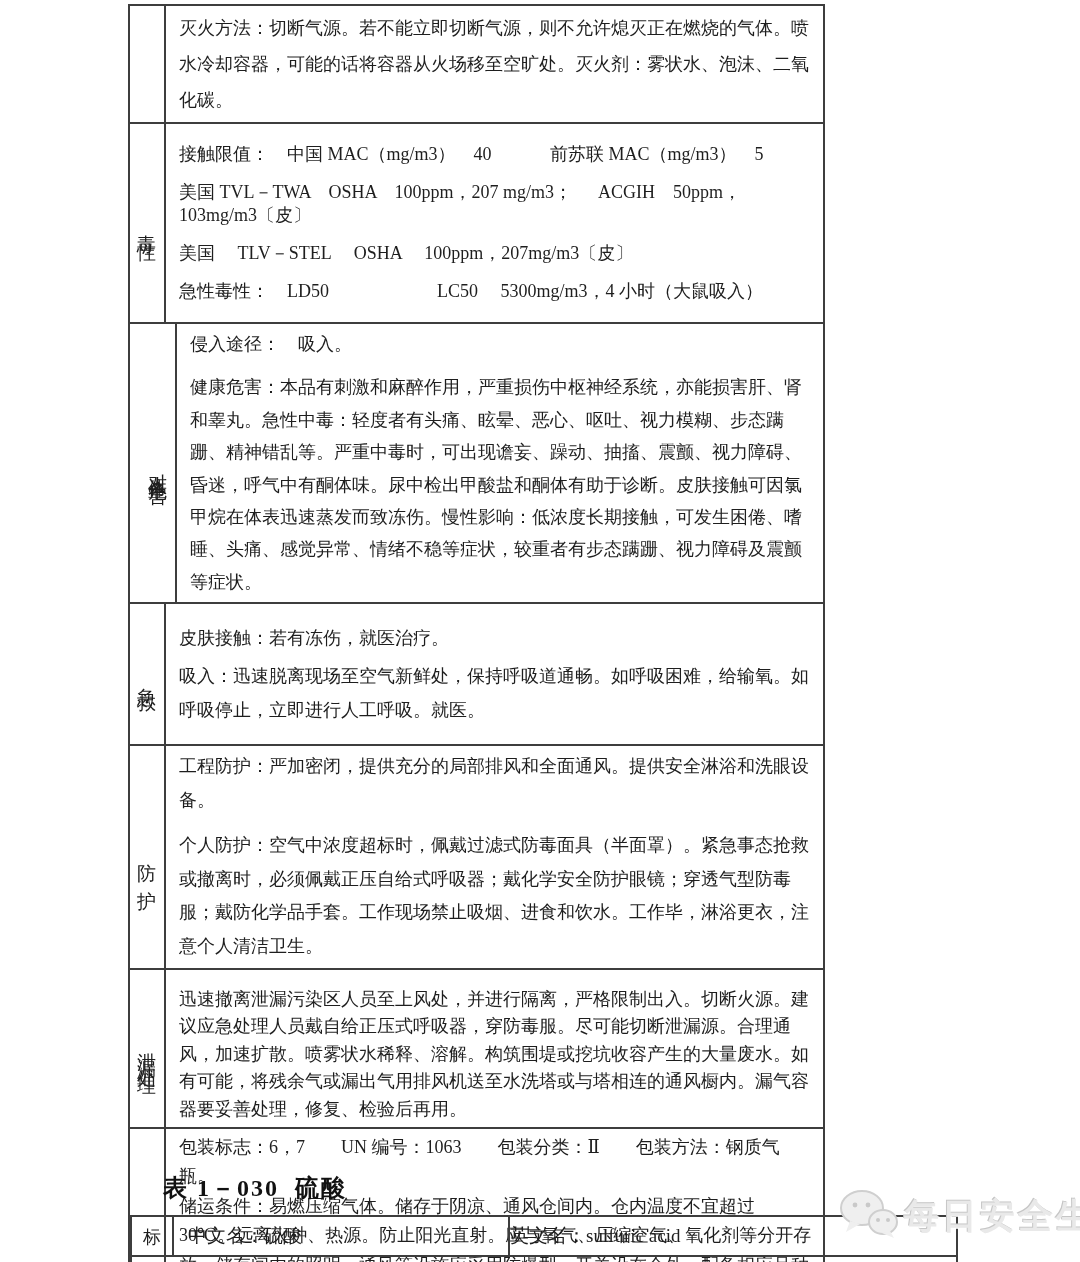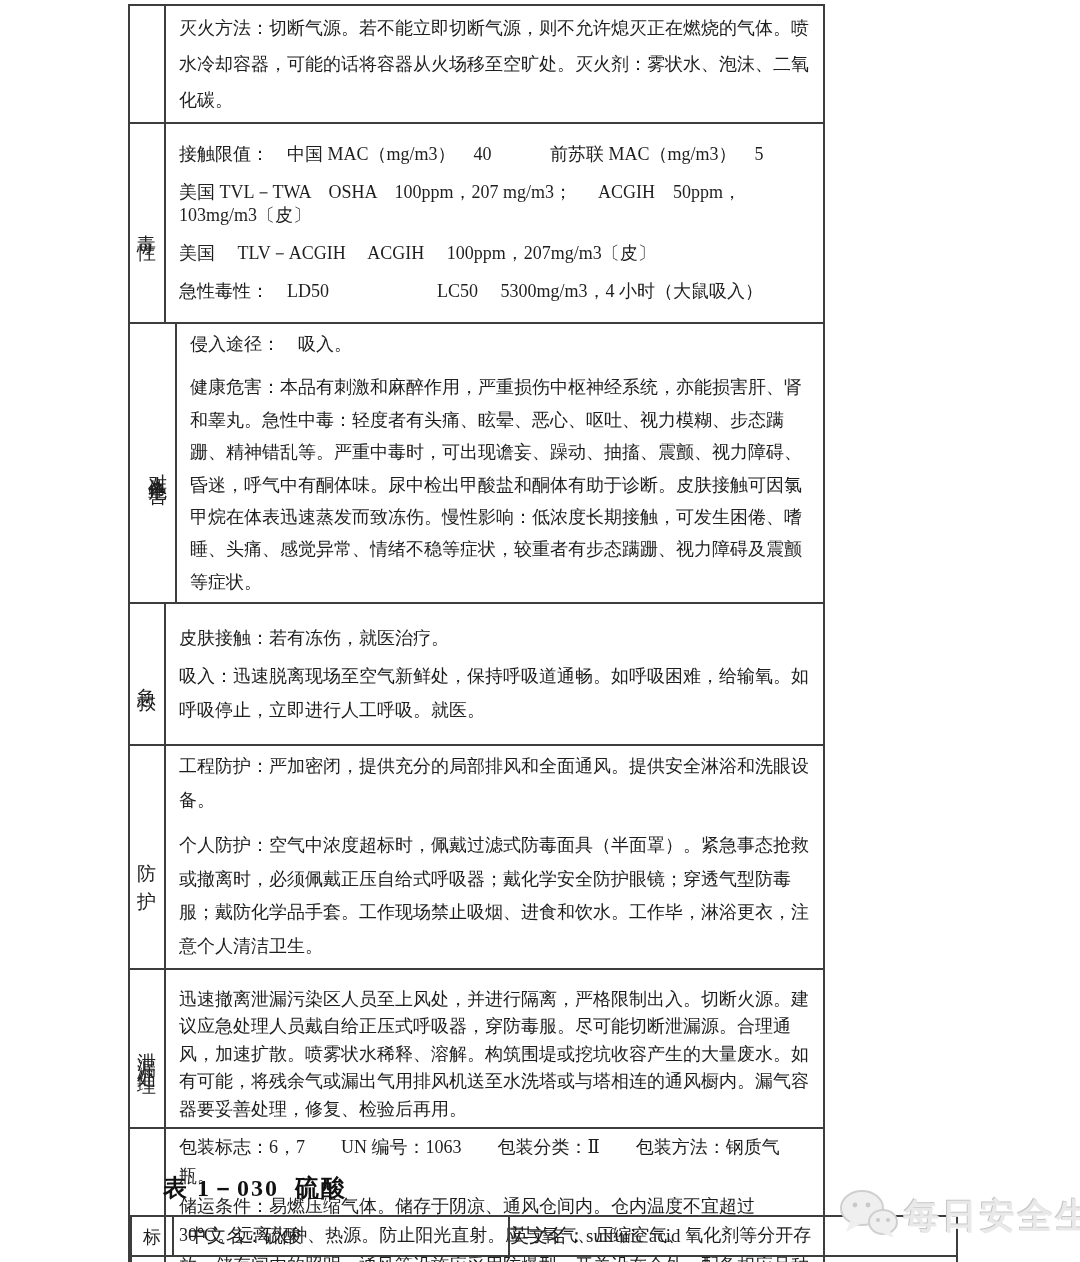--- a/index.html
+++ b/index.html
@@ -165,21 +165,21 @@
     </div>
   </div>
 
   <div class="trow">
     <div class="hcell">
       <span class="vtext">毒性</span>
     </div>
     <div class="ccell">
       <p>接触限值：　中国 MAC（mg/m3）　40　　　 前苏联 MAC（mg/m3）　5</p>
       <p>美国 TVL－TWA　OSHA　100ppm，207 mg/m3；　  ACGIH　50ppm，103mg/m3〔皮〕</p>
-      <p>美国　 TLV－ACGIH　 ACGIH　 100ppm，207mg/m3〔皮〕</p>
+      <p>美国　 TLV－STEL　 OSHA　 100ppm，207mg/m3〔皮〕</p>
       <p>急性毒性：　LD50　　　　　　LC50　 5300mg/m3，4 小时（大鼠吸入）</p>
     </div>
   </div>
 
   <div class="trow">
     <div class="hcell">
       <span class="vtext">对人体危害</span>
     </div>
     <div class="ccell">
       <p>侵入途径：　吸入。</p>

